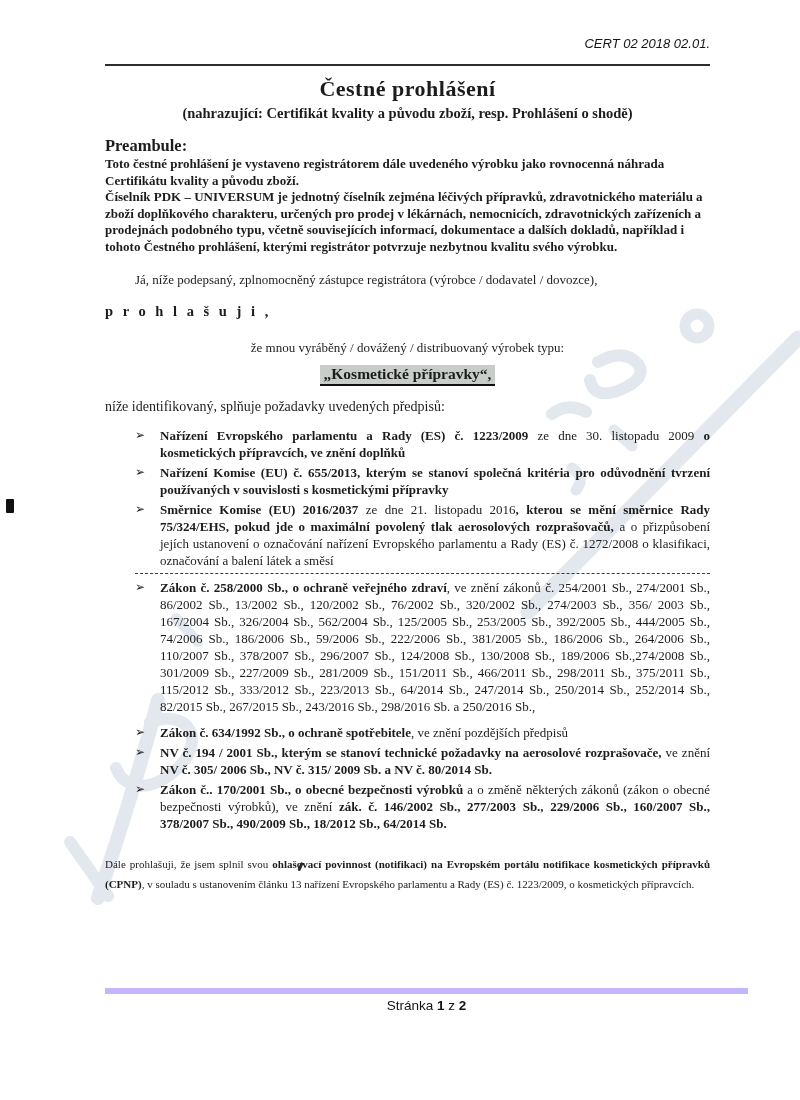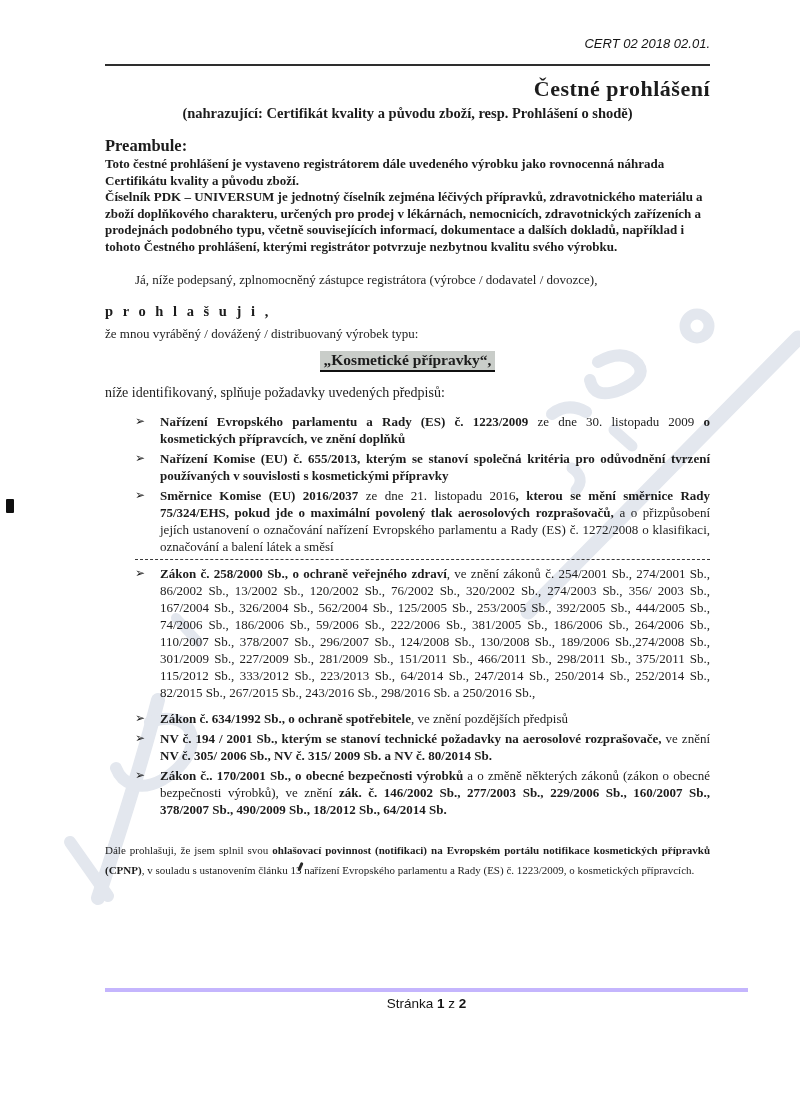--- a/index.html
+++ b/index.html
@@ -5,41 +5,41 @@
   html,body{margin:0;padding:0;}
   body{
     width:800px;height:1100px;background:#ffffff;position:relative;
     font-family:"Liberation Serif", serif;color:#1c1c1c;overflow:hidden;
   }
   .wm{position:absolute;left:0;top:0;width:800px;height:1100px;z-index:0;pointer-events:none;}
   .page{position:relative;z-index:1;padding:0 90px 0 105px;}
   .header-ref{margin-top:36px;text-align:right;font-family:"Liberation Sans",sans-serif;
     font-style:italic;font-size:13px;color:#151515;}
   .top-rule{border:none;border-top:2px solid #2e2e2e;margin:13px 0 0 0;}
-  .doc-title{margin-top:10px;text-align:right;font-size:22px;font-weight:bold;letter-spacing:0.5px;}
+  .doc-title{margin-top:10px;text-align:center;font-size:22px;font-weight:bold;letter-spacing:0.5px;}
   .doc-subtitle{margin-top:3px;text-align:center;font-size:14.5px;font-weight:bold;}
   .preambule-heading{margin-top:14px;font-size:16.5px;font-weight:bold;}
   .preamble-p{font-size:13px;font-weight:bold;line-height:16.5px;margin:0;}
   .intro-p{margin-top:16px;font-size:13px;line-height:17px;text-indent:30px;}
   .declare-verb{margin-top:15px;font-size:14.5px;font-weight:bold;letter-spacing:3px;}
-  .product-intro{margin-top:6px;font-size:13px;}
+  .product-intro{margin-top:20px;font-size:13px;text-align:center;}
   .product-name-row{margin-top:9px;text-align:center;}
   .product-name{display:inline-block;font-size:15.5px;font-weight:bold;
     background:#c9cdc9;border-bottom:2.5px solid #101010;padding:0 4px 1px 4px;}
   .req-intro{margin-top:13px;font-size:14px;}
   .bullets{margin:12px 0 0 30px;}
   .bullet{position:relative;padding-left:25px;font-size:13px;line-height:17px;
     text-align:justify;margin-bottom:3px;}
   .bullet.gap{margin-top:9px;}
   .bullet .marker{position:absolute;left:0;top:0;font-size:12px;}
   .dashed-sep{border:none;border-top:1.5px dashed #3a3a3a;margin:4px 0 5px 0;}
   .closing-p{margin-top:22px;font-size:11px;line-height:20px;text-align:justify;}
   .b{font-weight:bold;}
   .footer{position:absolute;left:105px;right:52px;top:988px;z-index:1;
-    border-top:4px solid #c4b5fd;text-align:center;
+    border-top:6px solid #c4b5fd;text-align:center;
     font-family:"Liberation Sans",sans-serif;font-size:13.5px;padding-top:4px;color:#141414;}
   .edge-speck{position:absolute;left:6px;top:499px;width:8px;height:14px;background:#101010;
     border-radius:1px;z-index:1;}
   .pen-mark{position:absolute;left:299px;top:862px;width:2.5px;height:9px;background:#2b2b2b;
     transform:rotate(24deg);border-radius:2px;z-index:2;}
 </style>
 </head>
 <body>
 
 <svg class="wm" viewBox="0 0 800 1100" fill="none" stroke="#e3e7ee" stroke-linecap="round" stroke-linejoin="round">

